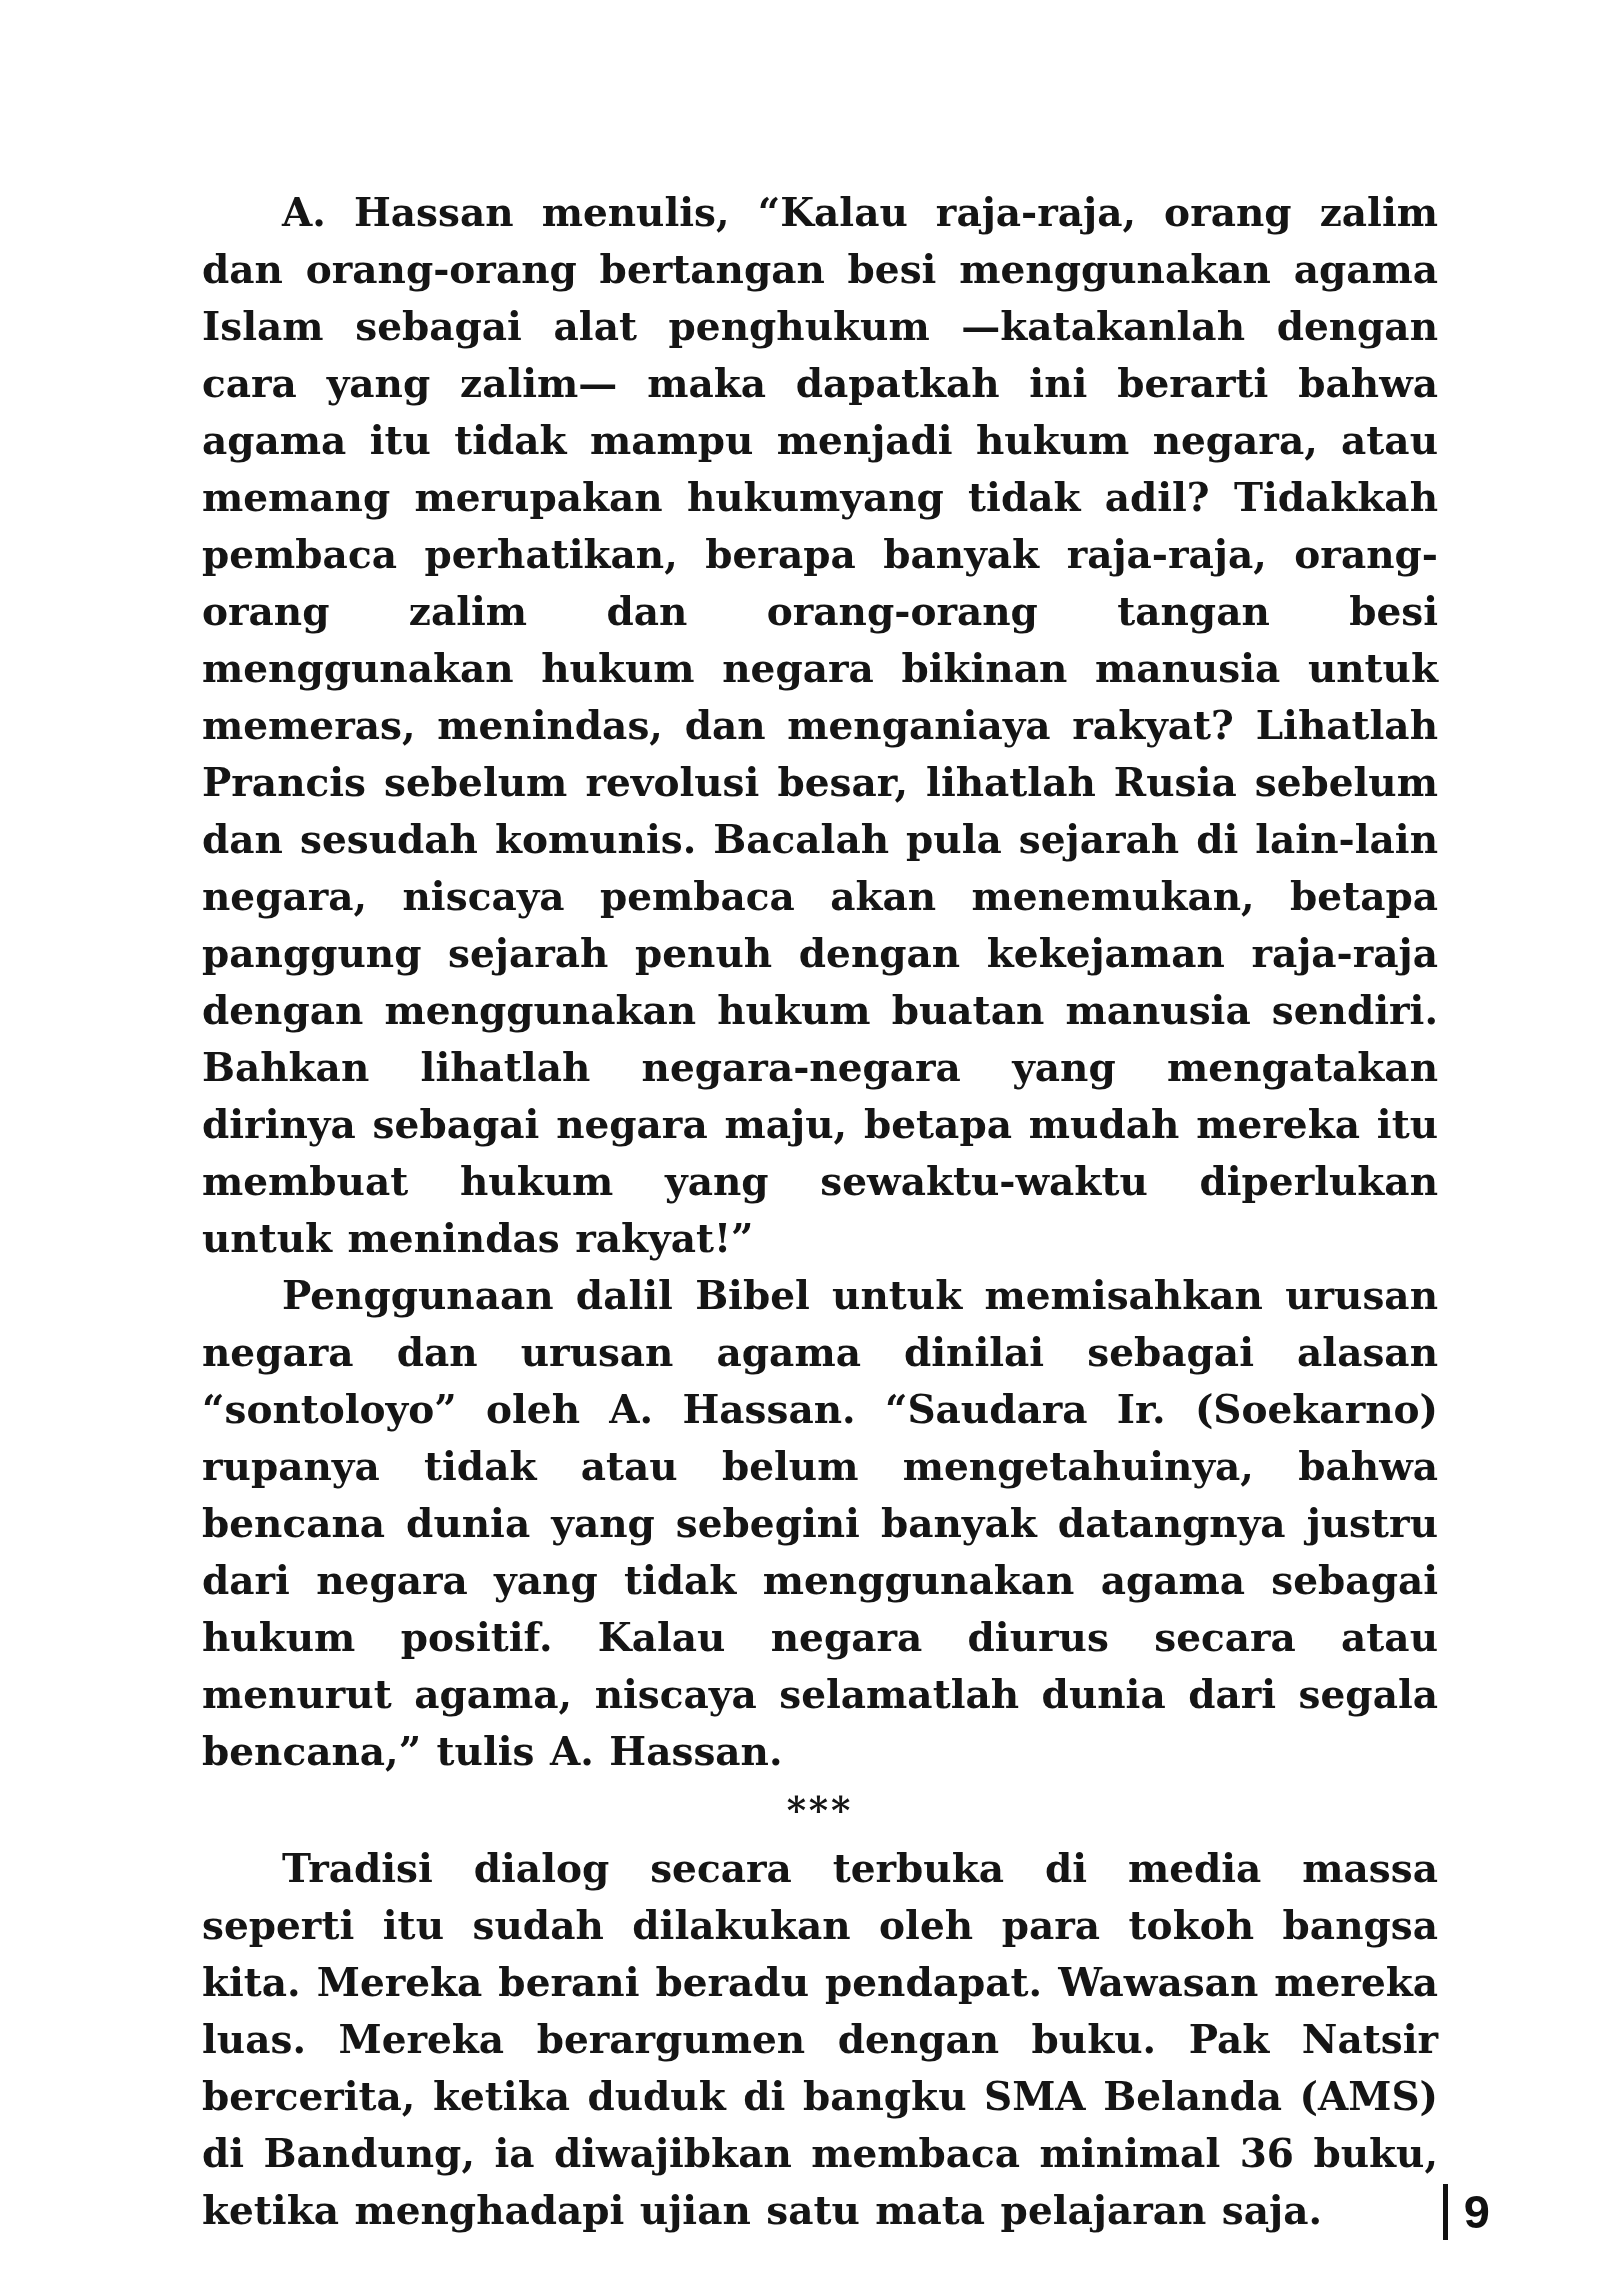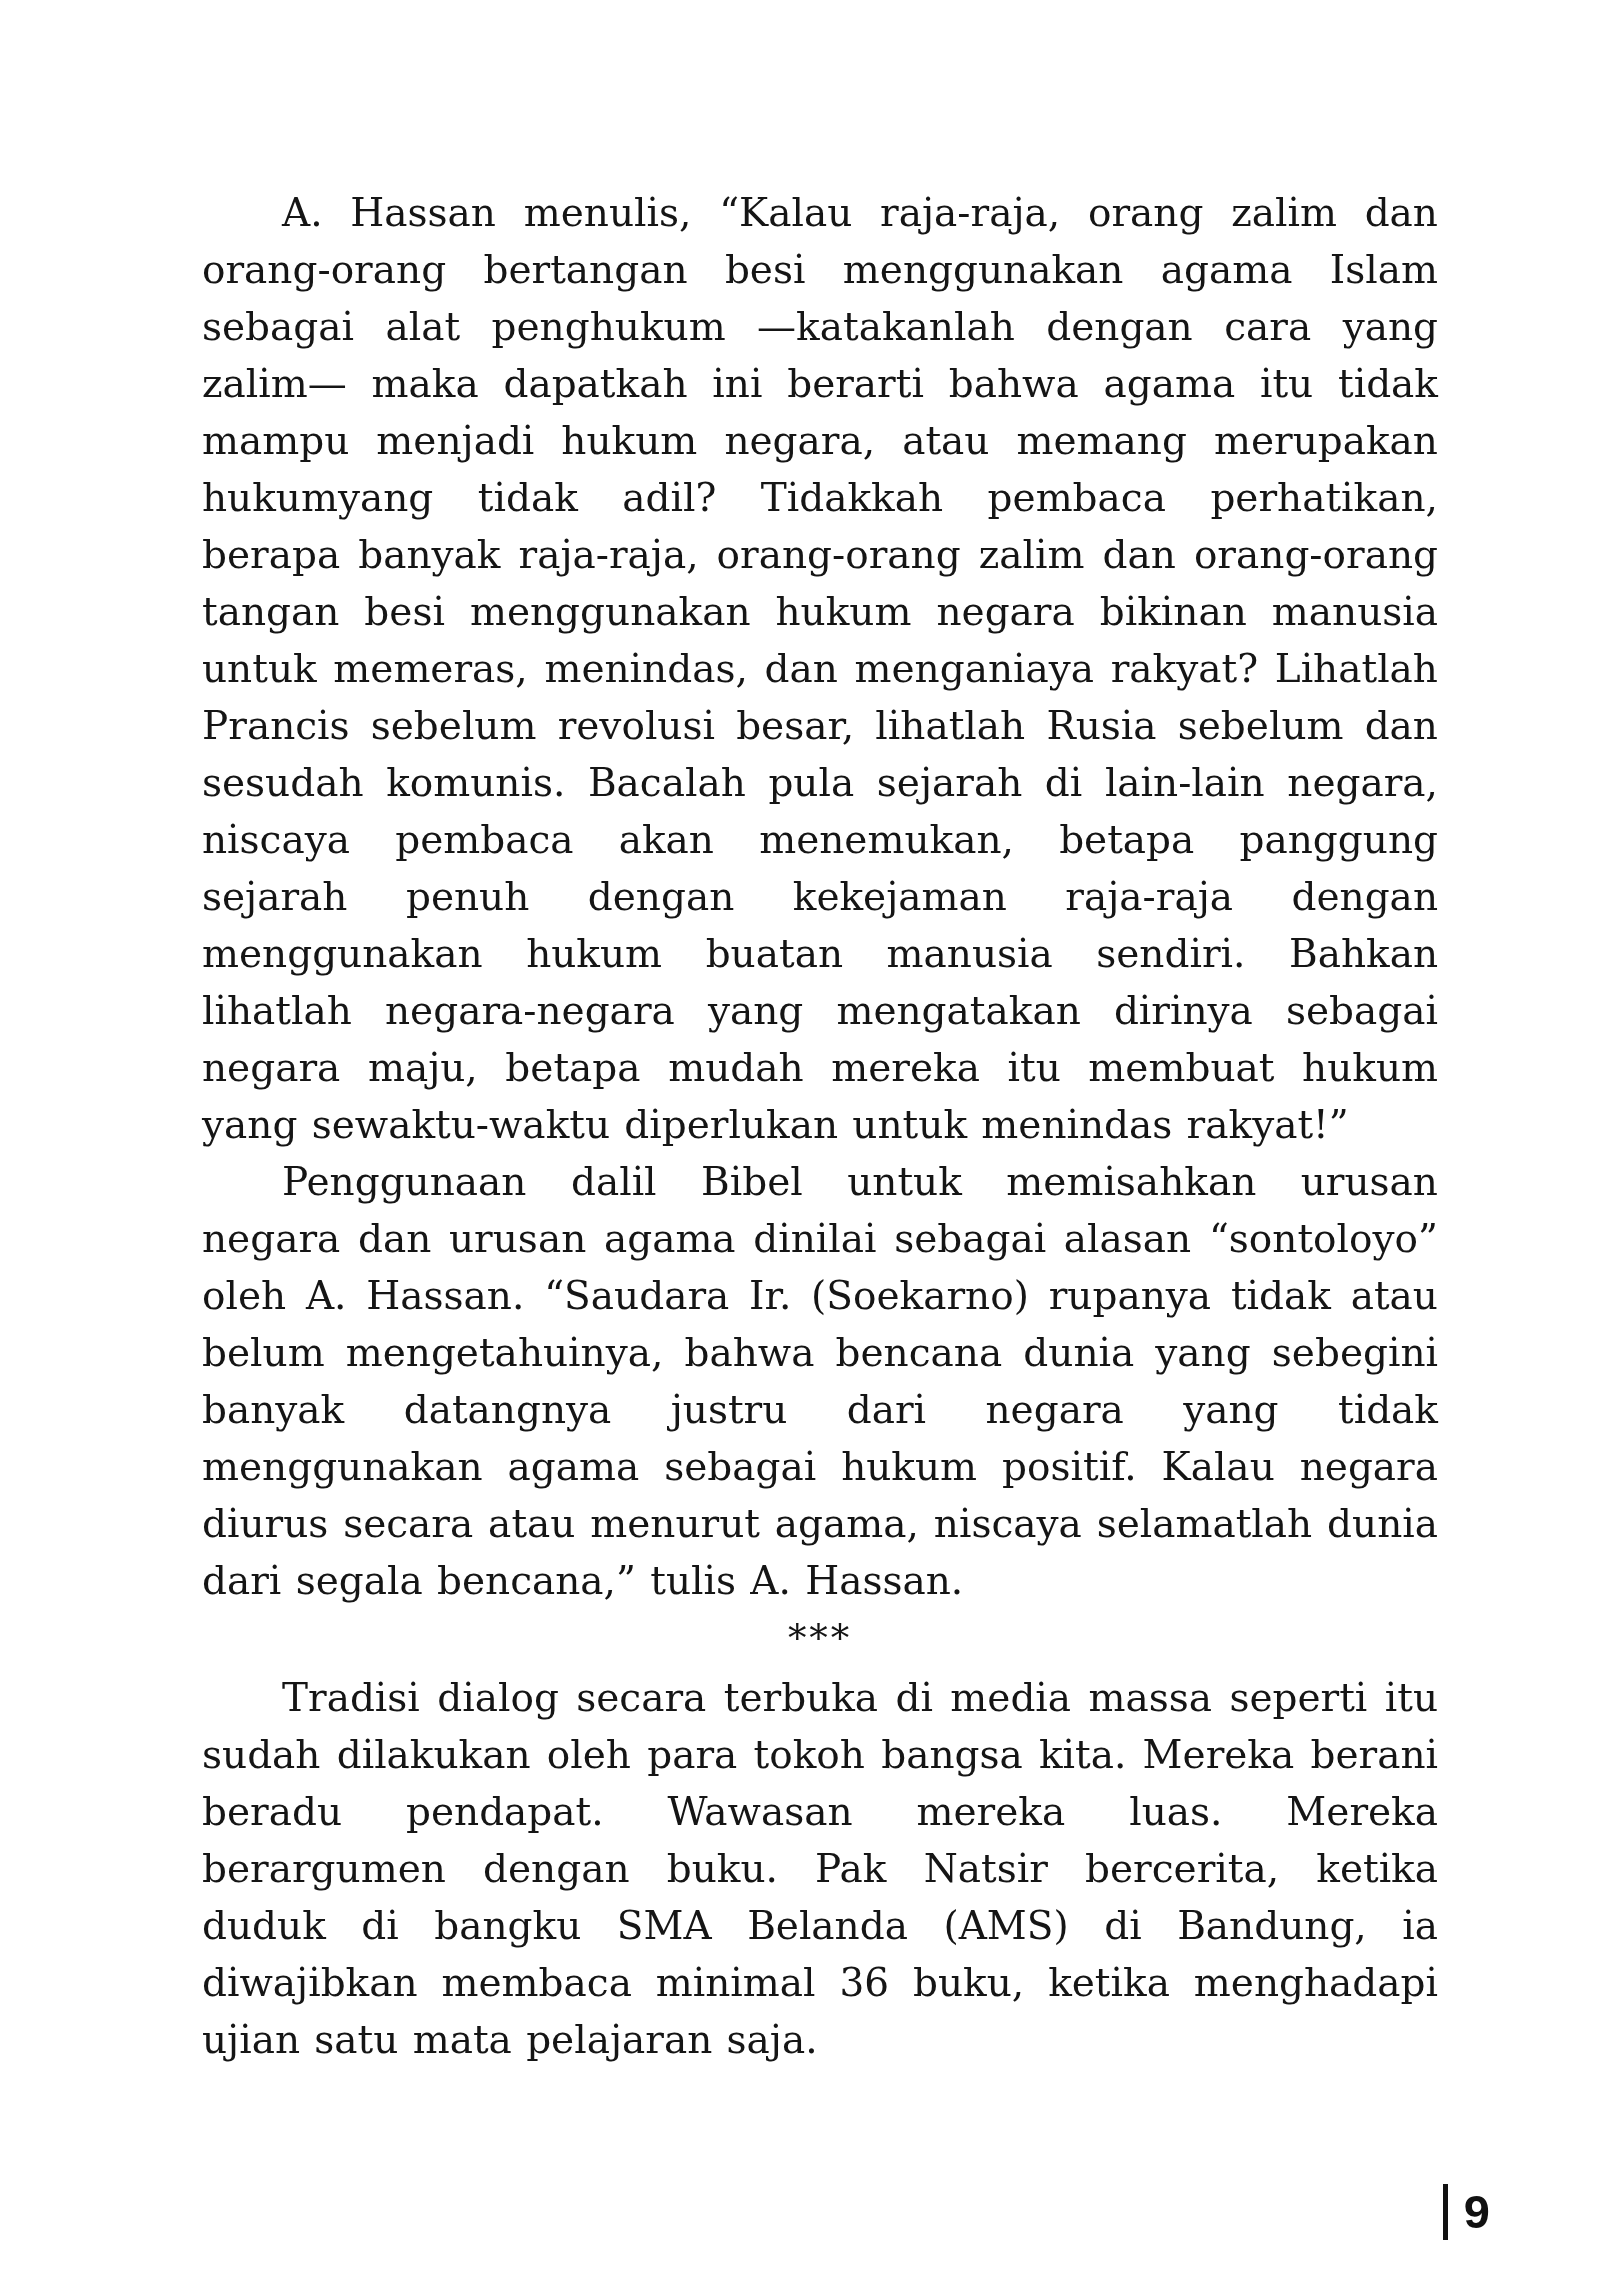--- a/index.html
+++ b/index.html
@@ -16,20 +16,21 @@
       color: #151515;
       overflow: hidden;
       margin: 0 auto;
       box-sizing: border-box;
     }
     .content {
       position: absolute;
       left: 202px;
       top: 184px;
       width: 1236px;
+      font-weight: bold;
     }
     .para {
       margin: 0;
       text-align: justify;
       text-indent: 80px;
       font-size: 39px;
       line-height: 57px;
       word-spacing: 1.9px;
     }
     .separator {

